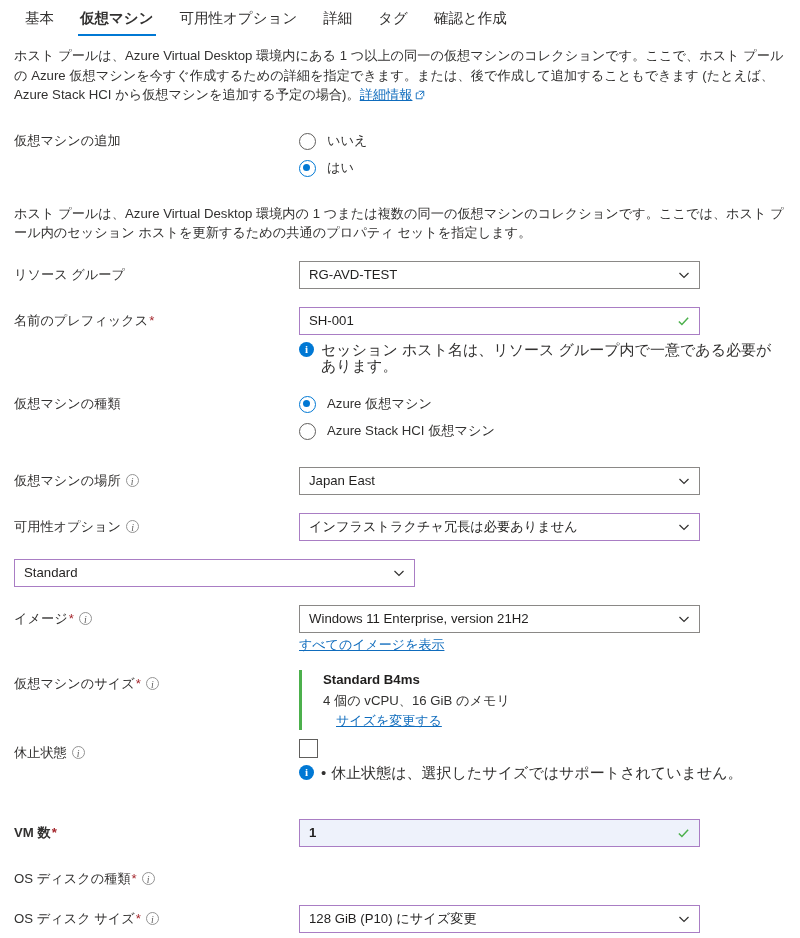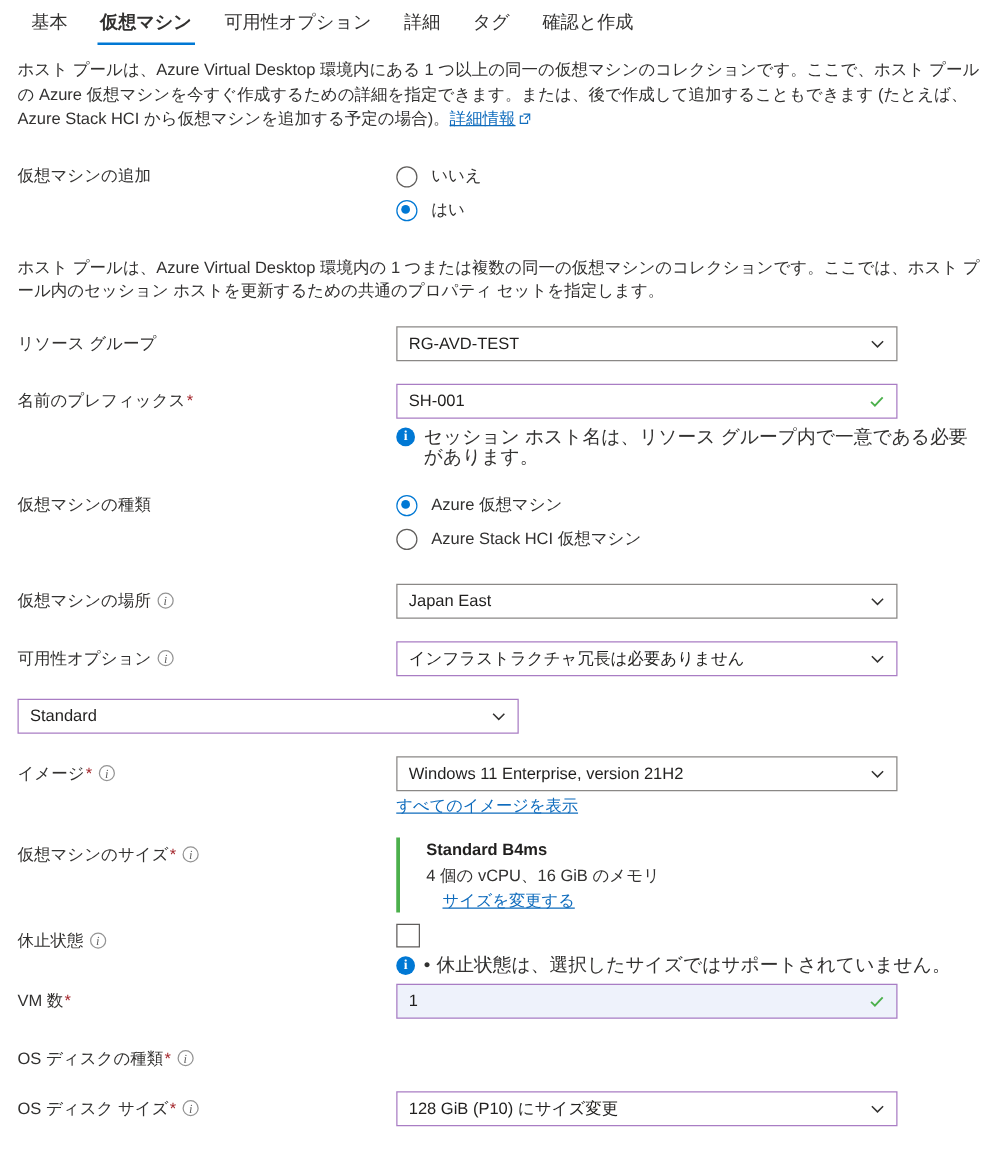--- a/index.html
+++ b/index.html
@@ -61,21 +61,20 @@
     vertical-align: -1px;
     margin-left: 3px;
     width: 10px; height: 10px;
   }
 
   
   .row {
     display: flex;
     align-items: flex-start;
     margin-top: 18px;
-    gap: 18px;
   }
   .row .label {
     width: 285px;
     flex: 0 0 285px;
     font-size: 13.2px;
     line-height: 17px;
     padding-top: 5px;
     color: #323130;
   }
   .row .field { flex: 1 1 auto; min-width: 0; }
@@ -353,21 +352,21 @@
     <div class="field">
       <div class="checkbox"></div>
       <div class="infomsg">
         <span class="info-blue"></span>
         <span class="bullet">•</span>
         <span>休止状態は、選択したサイズではサポートされていません。</span>
       </div>
     </div>
   </div>
 
-  <div class="row" style="margin-top:6px;">
+  <div class="row" style="margin-top:38px;font-weight:bold;">
     <div class="label"><span>VM 数</span><span class="req">*</span></div>
     <div class="field">
       <div class="ctl purple filled">
         <span class="txt">1</span>
         <svg class="chk-ok" viewBox="0 0 14 14">
             <path d="M2 7.5l3.3 3.3L12 3.6" fill="none" stroke="#4cb04c" stroke-width="1.6"></path>
           </svg>
       </div>
     </div>
   </div>

